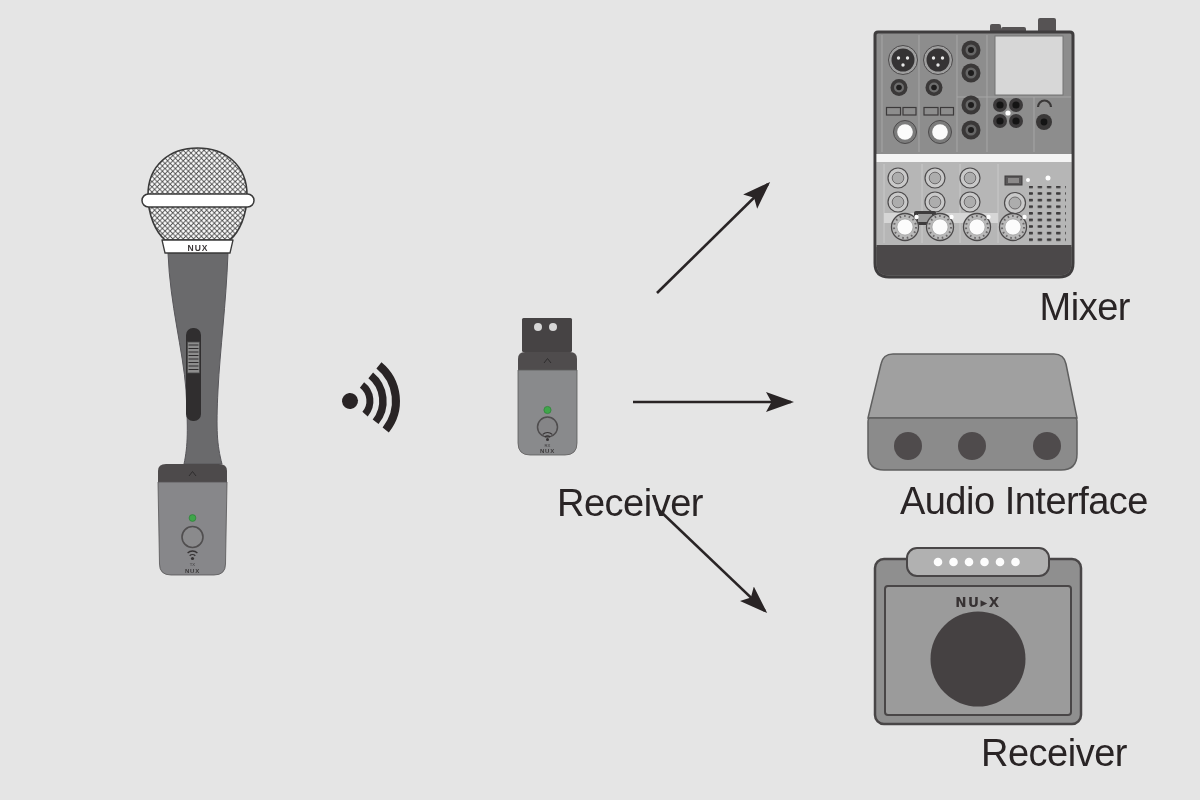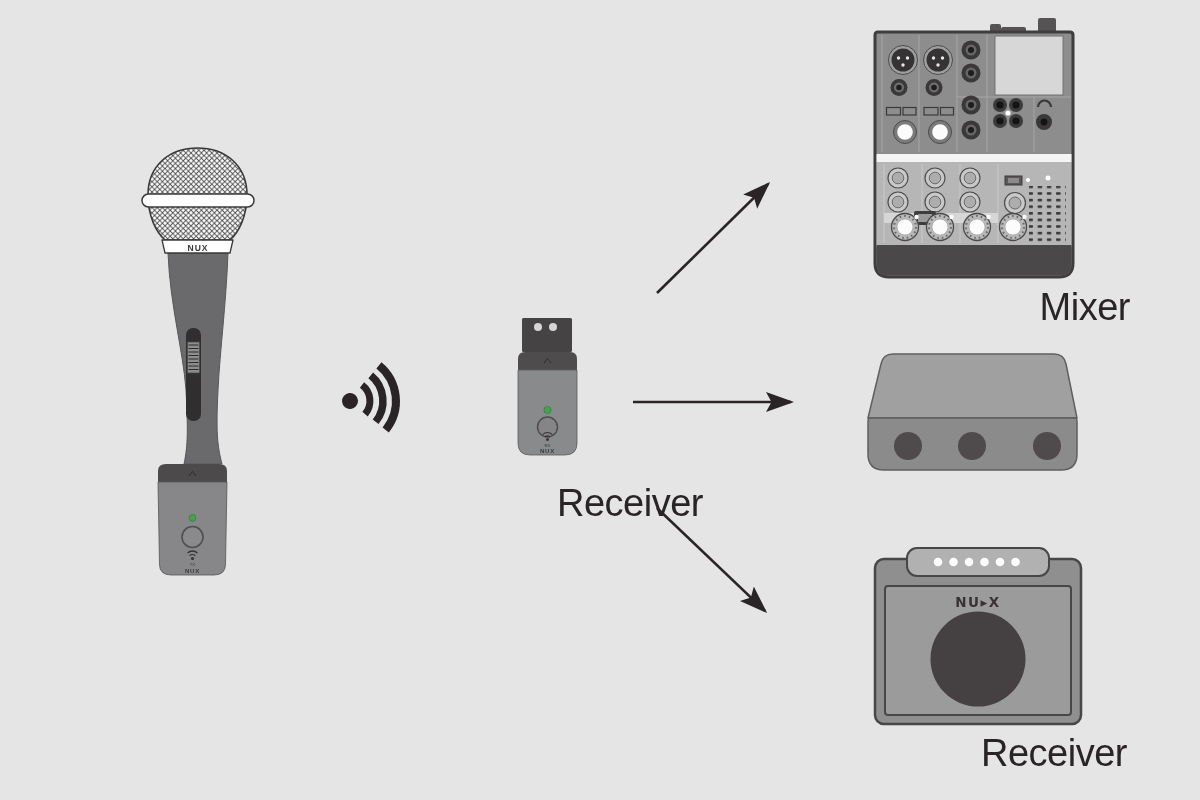--- a/index.html
+++ b/index.html
@@ -292,20 +292,21 @@
 
   <svg class="abs" style="left:855px;top:348px;" width="250" height="130" viewBox="0 0 250 130">
     <path d="M 13,70 L 26,16 Q 28,6 38,6 L 199,6 Q 209,6 211,16 L 222,70 Z" fill="#a0a0a0" stroke="#5f5f5f" stroke-width="1.5"></path>
     <path d="M 15,70 Q 13,70 13,74 L 13,106 Q 13,122 29,122 L 206,122 Q 222,122 222,106 L 222,74 Q 222,70 220,70 Z" fill="#8b8b8b" stroke="#5f5f5f" stroke-width="1.5"></path>
     <g fill="#4f4b4c">
       <circle cx="53" cy="98" r="14"></circle>
         <circle cx="117" cy="98" r="14"></circle>
         <circle cx="192" cy="98" r="14"></circle>
     </g>
   </svg>
+  <div class="label" style="left:808px;top:482px;width:340px;">Audio Interface</div>
 
   <svg class="abs" style="left:872px;top:545px;" width="212" height="185" viewBox="0 0 212 185">
     <rect x="3" y="14" width="206" height="165" rx="9" fill="#8f8f8f" stroke="#494647" stroke-width="2.5"></rect>
     <rect x="35" y="3" width="142" height="28" rx="10" fill="#b1b1b1" stroke="#494647" stroke-width="2"></rect>
     <g fill="#fdfdfd">
       <circle cx="66" cy="17" r="4.3"></circle>
         <circle cx="81.5" cy="17" r="4.3"></circle>
         <circle cx="97" cy="17" r="4.3"></circle>
       <circle cx="112.5" cy="17" r="4.3"></circle>
         <circle cx="128" cy="17" r="4.3"></circle>

